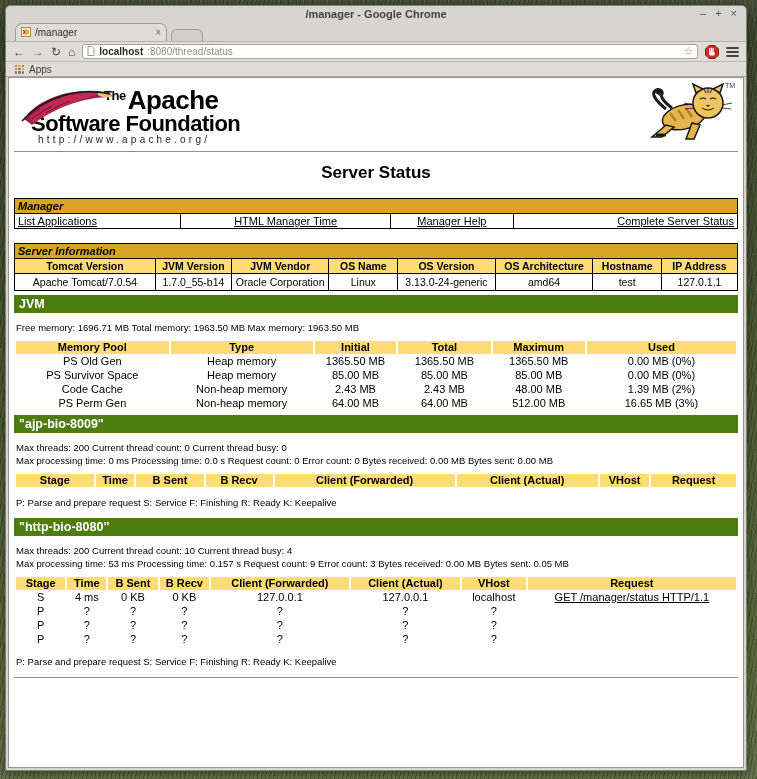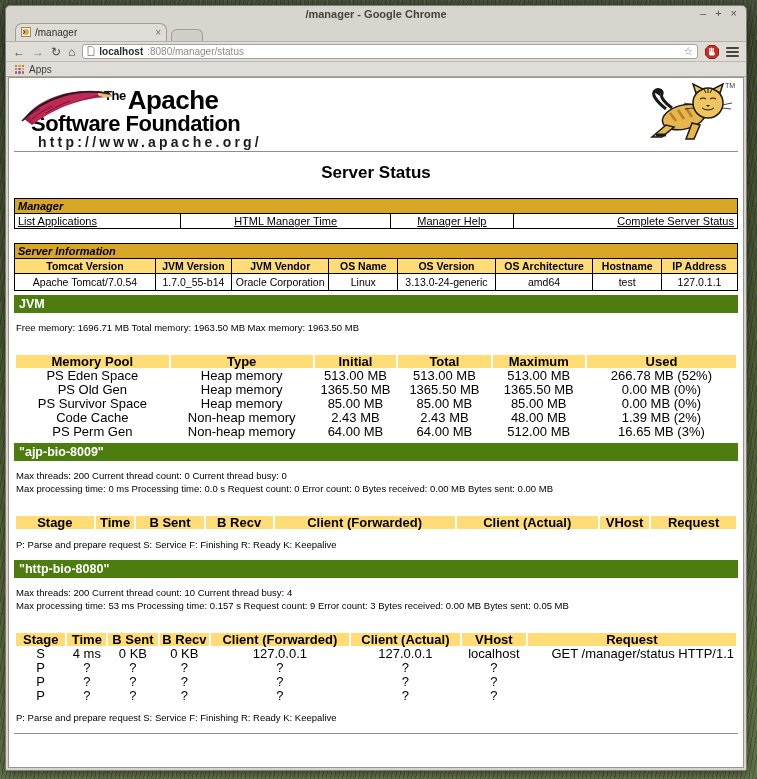--- a/index.html
+++ b/index.html
@@ -52,21 +52,21 @@
   .apps-grid i:nth-child(4), .apps-grid i:nth-child(8){ background:#4f7fd0; }
   .content { flex:1; background:#fff; margin:0 2px 2px; border:1px solid #98948c; overflow:hidden;
     padding:3px 5px 0; color:#000; }
 
   .masthead { display:flex; justify-content:space-between; align-items:flex-start; padding:2px 2px 0; }
   .asf { position:relative; height:64px; width:340px; }
   .asf-feather { position:absolute; left:2px; top:2px; }
   .asf-line1 { padding-left:88px; font-size:26px; font-weight:bold; line-height:26px; letter-spacing:-0.5px; }
   .asf-the { font-size:13px; vertical-align:9px; margin-right:2px; }
   .asf-line2 { font-size:22px; font-weight:bold; line-height:21px; padding-left:15px; letter-spacing:-0.5px; }
-  .asf-line3 { font-size:14px; letter-spacing:3.2px; padding-left:22px; color:#1d1d1d;font-weight:bold; }
+  .asf-line3 { font-size:10px; letter-spacing:3.2px; padding-left:22px; color:#1d1d1d; }
   .tomcat { position:relative; width:96px; height:62px; margin-right:4px; }
   .tm-mark { position:absolute; right:-3px; top:-1px; font-size:7px; color:#333; }
 
   hr.rule { border:none; border-top:1px solid #8f8f8f; margin:4px 0 2px; }
   .status-title { text-align:center; font-size:17px; font-weight:bold; margin:11px 0 15px; }
 
   table.boxed { width:100%; border-collapse:collapse; font-size:11px; }
   table.boxed td, table.boxed th { border:1px solid #000; padding:1px 3px; }
   .row-title td { background:#D8A625; font-weight:bold; font-style:italic; font-size:11px; text-align:left; }
   .mgr { margin-bottom:14px; }
@@ -76,24 +76,24 @@
   .mgr .c2 { width:17%; text-align:center; }
   .mgr .c3 { width:31%; text-align:right; }
   .si { }
   .si th { background:#FFDC75; font-weight:bold; font-size:10.5px; text-align:center; padding:2px 2px; }
   .si td.v { text-align:center; font-size:10.5px; padding:2px 2px; }
 
   .banner { background:#4d7c0f; color:#fff; font-weight:bold; font-size:12.5px; padding:2px 5px; margin:4px 0 2px; }
   .stats { font-size:9.5px; line-height:13px; margin:8px 0 6px 2px; }
   .legend { font-size:9.5px; margin:9px 0 10px 2px; }
 
-  table.status { width:100%; border-collapse:separate; border-spacing:2px 1px; font-size:13px; margin-top:20px; }
+  table.status { width:100%; border-collapse:separate; border-spacing:2px 1px; font-size:11px; margin-top:6px; }
   table.status th { background:#FFDC75; font-weight:bold; padding:0 2px; line-height:13px; }
   table.status td { text-align:center; padding:0 2px; line-height:13px; }
-  table.status td.req { text-align:right; }
+  table.status td.req { text-align:center;text-decoration:underline; }
   .footer-hr { margin-top:12px; }
   .footer { text-align:center; font-style:italic; font-size:10px; color:#6c7a90; margin-top:7px; }
 </style>
 </head>
 <body>
 
 <div class="window">
 
   <div class="titlebar">
     <span>/manager - Google Chrome</span>
@@ -124,21 +124,21 @@
     <span class="nav-btn dim">→</span>
     <span class="nav-btn">↻</span>
     <span class="nav-btn">⌂</span>
     <div class="omnibox">
       <span>
         <svg width="8" height="10">
             <path d="M1 0.5 H5 L7 2.5 V9.5 H1 Z" fill="#fff" stroke="#9b9891"></path>
           </svg>
       </span>
       <span class="url-host">localhost</span>
-      <span class="url-rest">:8080/manager/status</span>
+      <span class="url-rest">:8080/thread/status</span>
       <span class="star-btn">☆</span>
     </div>
     <span class="abp-btn">
       <svg width="14" height="14" viewBox="0 0 14 14">
         <polygon points="4,0.5 10,0.5 13.5,4 13.5,10 10,13.5 4,13.5 0.5,10 0.5,4" fill="#c62f22" stroke="#8e1f16"></polygon>
         <g fill="#fff">
             <rect x="4.2" y="3" width="1.3" height="5" rx="0.6"></rect>
             <rect x="5.8" y="2.4" width="1.3" height="5.6" rx="0.6"></rect>
             <rect x="7.4" y="3" width="1.3" height="5" rx="0.6"></rect>
             <rect x="4.2" y="7" width="5.5" height="3.6" rx="1.4"></rect>
@@ -277,28 +277,20 @@
       <tbody>
           <tr>
         <th>Memory Pool</th>
         <th>Type</th>
         <th>Initial</th>
         <th>Total</th>
         <th>Maximum</th>
         <th>Used</th>
       </tr>
       <tr>
-        <td>PS Eden Space</td>
-            <td>Heap memory</td>
-            <td>513.00 MB</td>
-            <td>513.00 MB</td>
-            <td>513.00 MB</td>
-            <td>266.78 MB (52%)</td>
-      </tr>
-      <tr>
         <td>PS Old Gen</td>
             <td>Heap memory</td>
             <td>1365.50 MB</td>
             <td>1365.50 MB</td>
             <td>1365.50 MB</td>
             <td>0.00 MB (0%)</td>
       </tr>
       <tr>
         <td>PS Survivor Space</td>
             <td>Heap memory</td>

